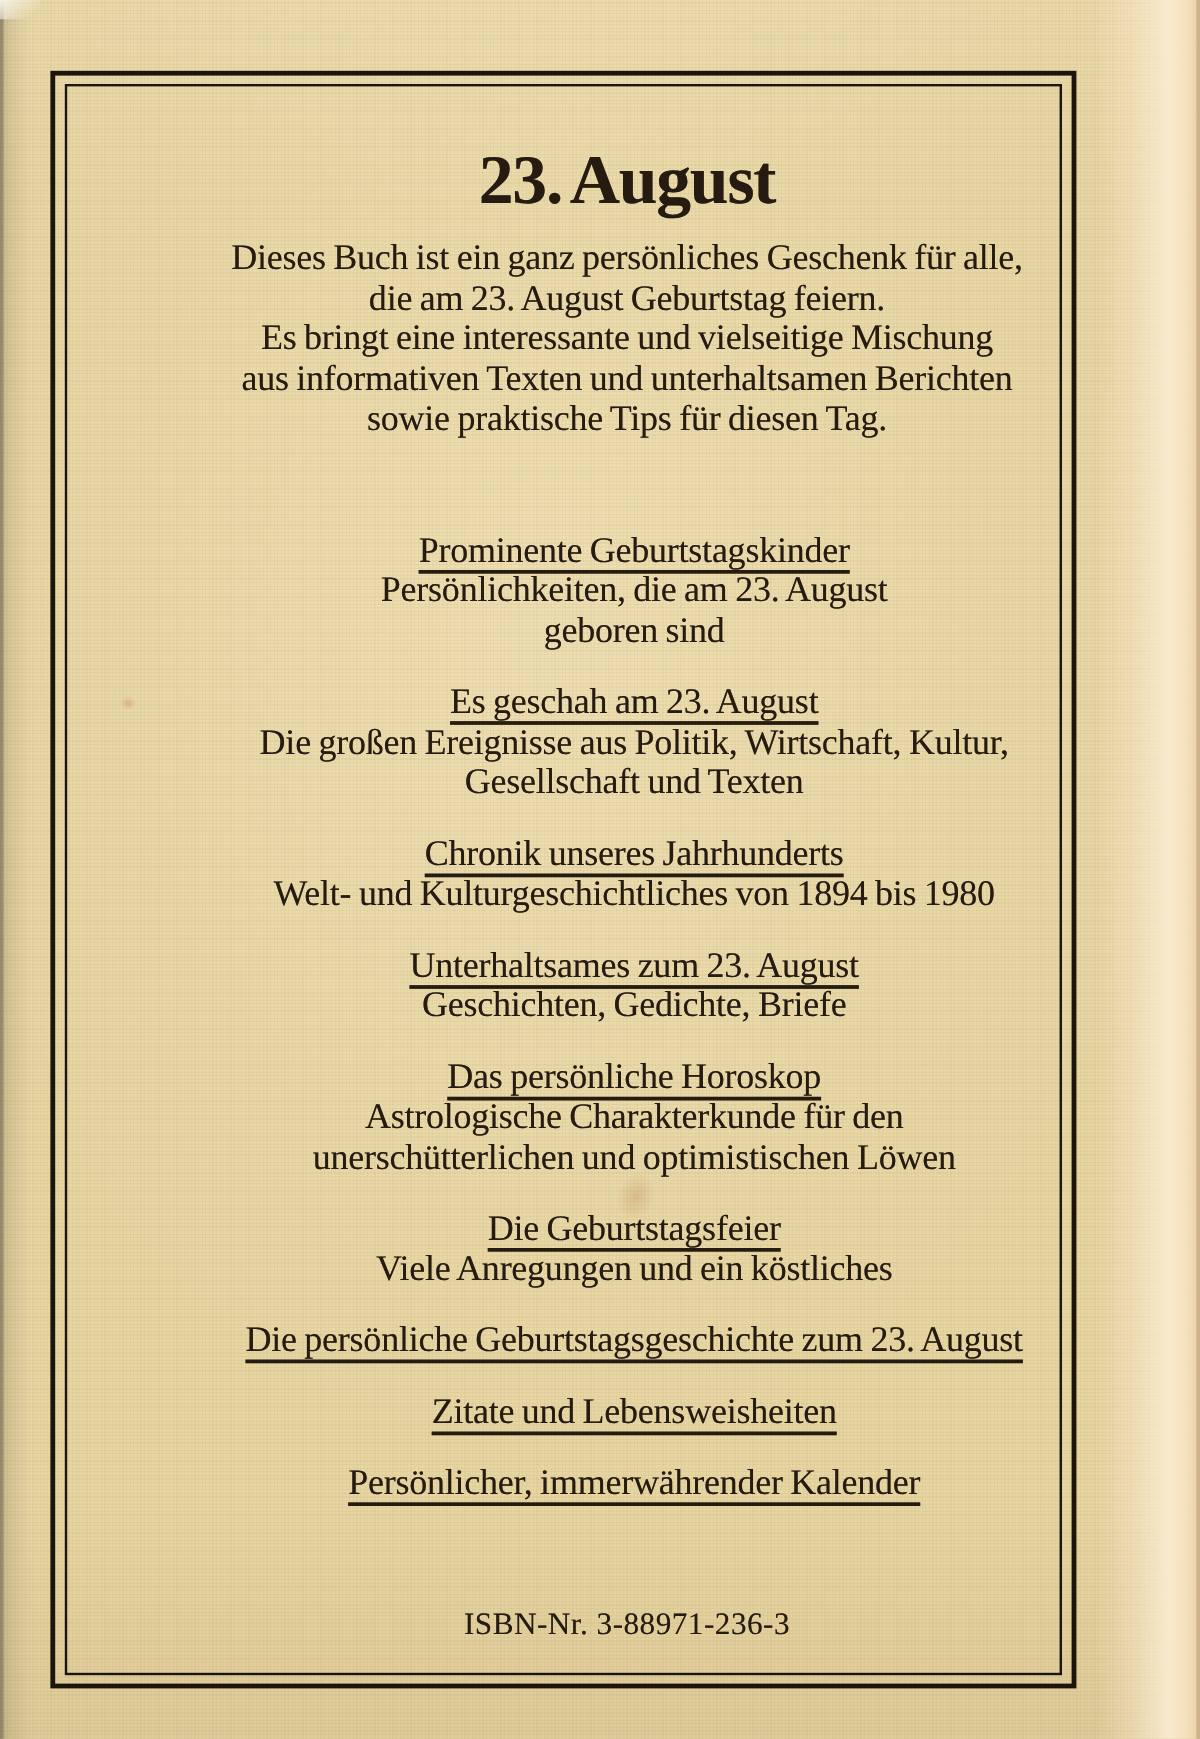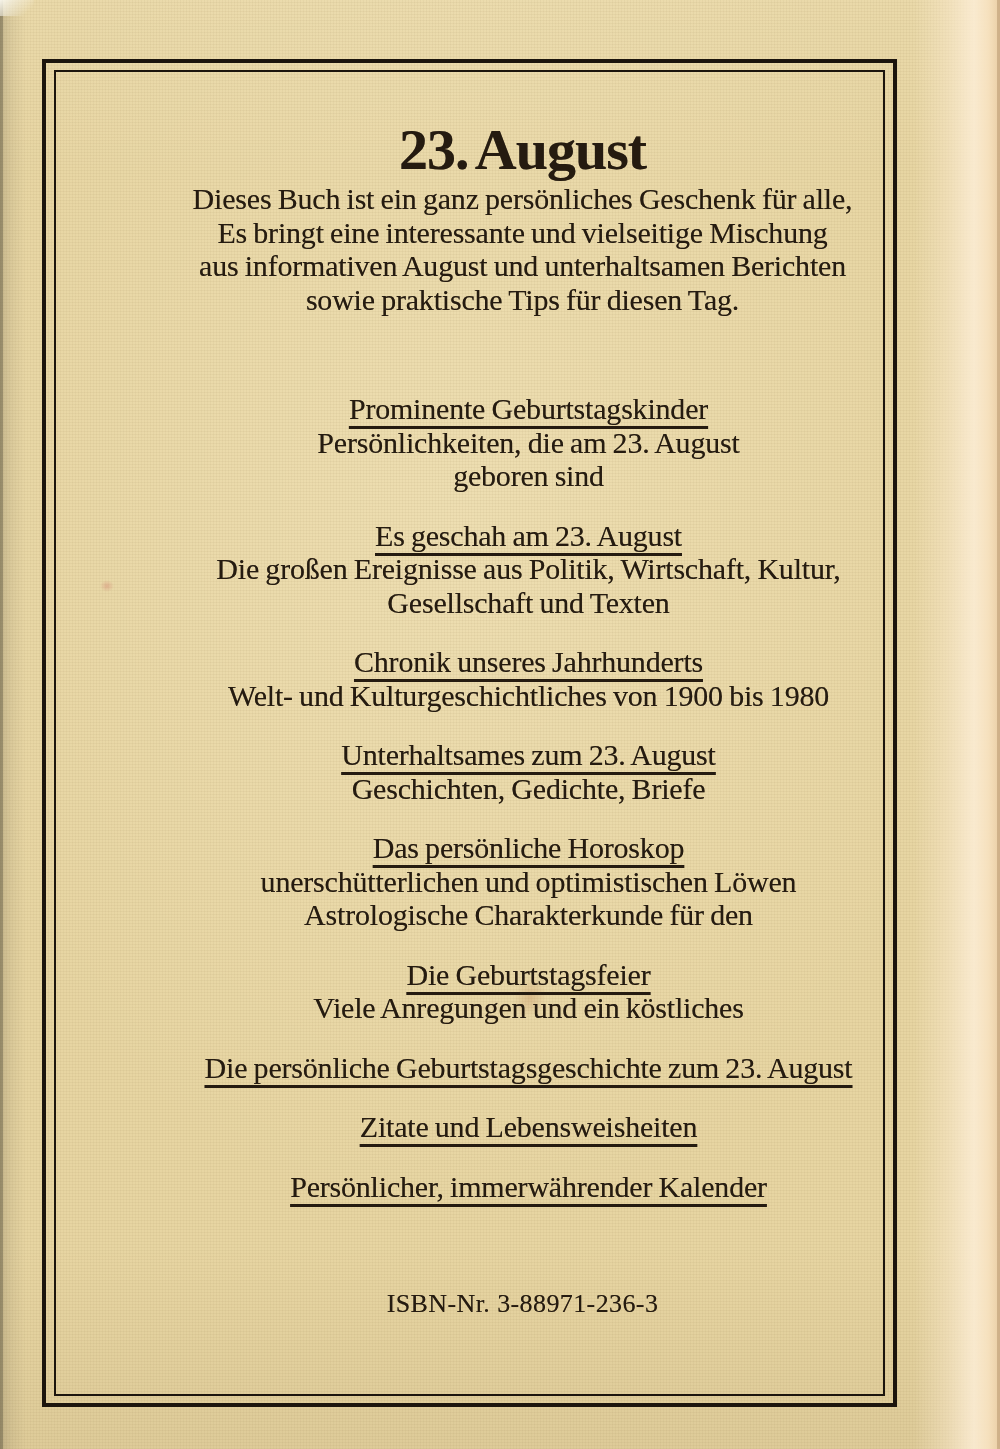--- a/index.html
+++ b/index.html
@@ -105,20 +105,21 @@
   .title {
     margin: 0;
     padding-top: 48px;
     font-size: 58px;
     font-weight: bold;
     line-height: 64px;
     letter-spacing: -1px;
     word-spacing: -4px;
   }
   .intro {
+    margin-top: 16px;
     font-size: 30px;
     line-height: 33.5px;
     letter-spacing: -0.2px;
     word-spacing: -1px;
   }
   section {
     margin-top: 26px;
     font-size: 30px;
     line-height: 33.5px;
     letter-spacing: -0.2px;
@@ -152,51 +153,52 @@
 
   <div class="frame-outer"></div>
   <div class="frame-inner"></div>
 
   <div class="content">
 
     <h1 class="title">23. August</h1>
 
     <div class="intro">
       <div>Dieses Buch ist ein ganz persönliches Geschenk für alle,</div>
+      <div>die am 23. August Geburtstag feiern.</div>
       <div>Es bringt eine interessante und vielseitige Mischung</div>
-      <div>aus informativen August und unterhaltsamen Berichten</div>
+      <div>aus informativen Texten und unterhaltsamen Berichten</div>
       <div>sowie praktische Tips für diesen Tag.</div>
     </div>
 
     <section class="first">
       <div><span class="u">Prominente Geburtstagskinder</span></div>
       <div>Persönlichkeiten, die am 23. August</div>
       <div>geboren sind</div>
     </section>
 
     <section>
       <div><span class="u">Es geschah am 23. August</span></div>
       <div>Die großen Ereignisse aus Politik, Wirtschaft, Kultur,</div>
       <div>Gesellschaft und Texten</div>
     </section>
 
     <section>
       <div><span class="u">Chronik unseres Jahrhunderts</span></div>
-      <div>Welt- und Kulturgeschichtliches von 1900 bis 1980</div>
+      <div>Welt- und Kulturgeschichtliches von 1894 bis 1980</div>
     </section>
 
     <section>
       <div><span class="u">Unterhaltsames zum 23. August</span></div>
       <div>Geschichten, Gedichte, Briefe</div>
     </section>
 
     <section>
       <div><span class="u">Das persönliche Horoskop</span></div>
+      <div>Astrologische Charakterkunde für den</div>
       <div>unerschütterlichen und optimistischen Löwen</div>
-      <div>Astrologische Charakterkunde für den</div>
     </section>
 
     <section>
       <div><span class="u">Die Geburtstagsfeier</span></div>
       <div>Viele Anregungen und ein köstliches</div>
     </section>
 
     <section>
       <div><span class="u">Die persönliche Geburtstagsgeschichte zum 23. August</span></div>
     </section>

